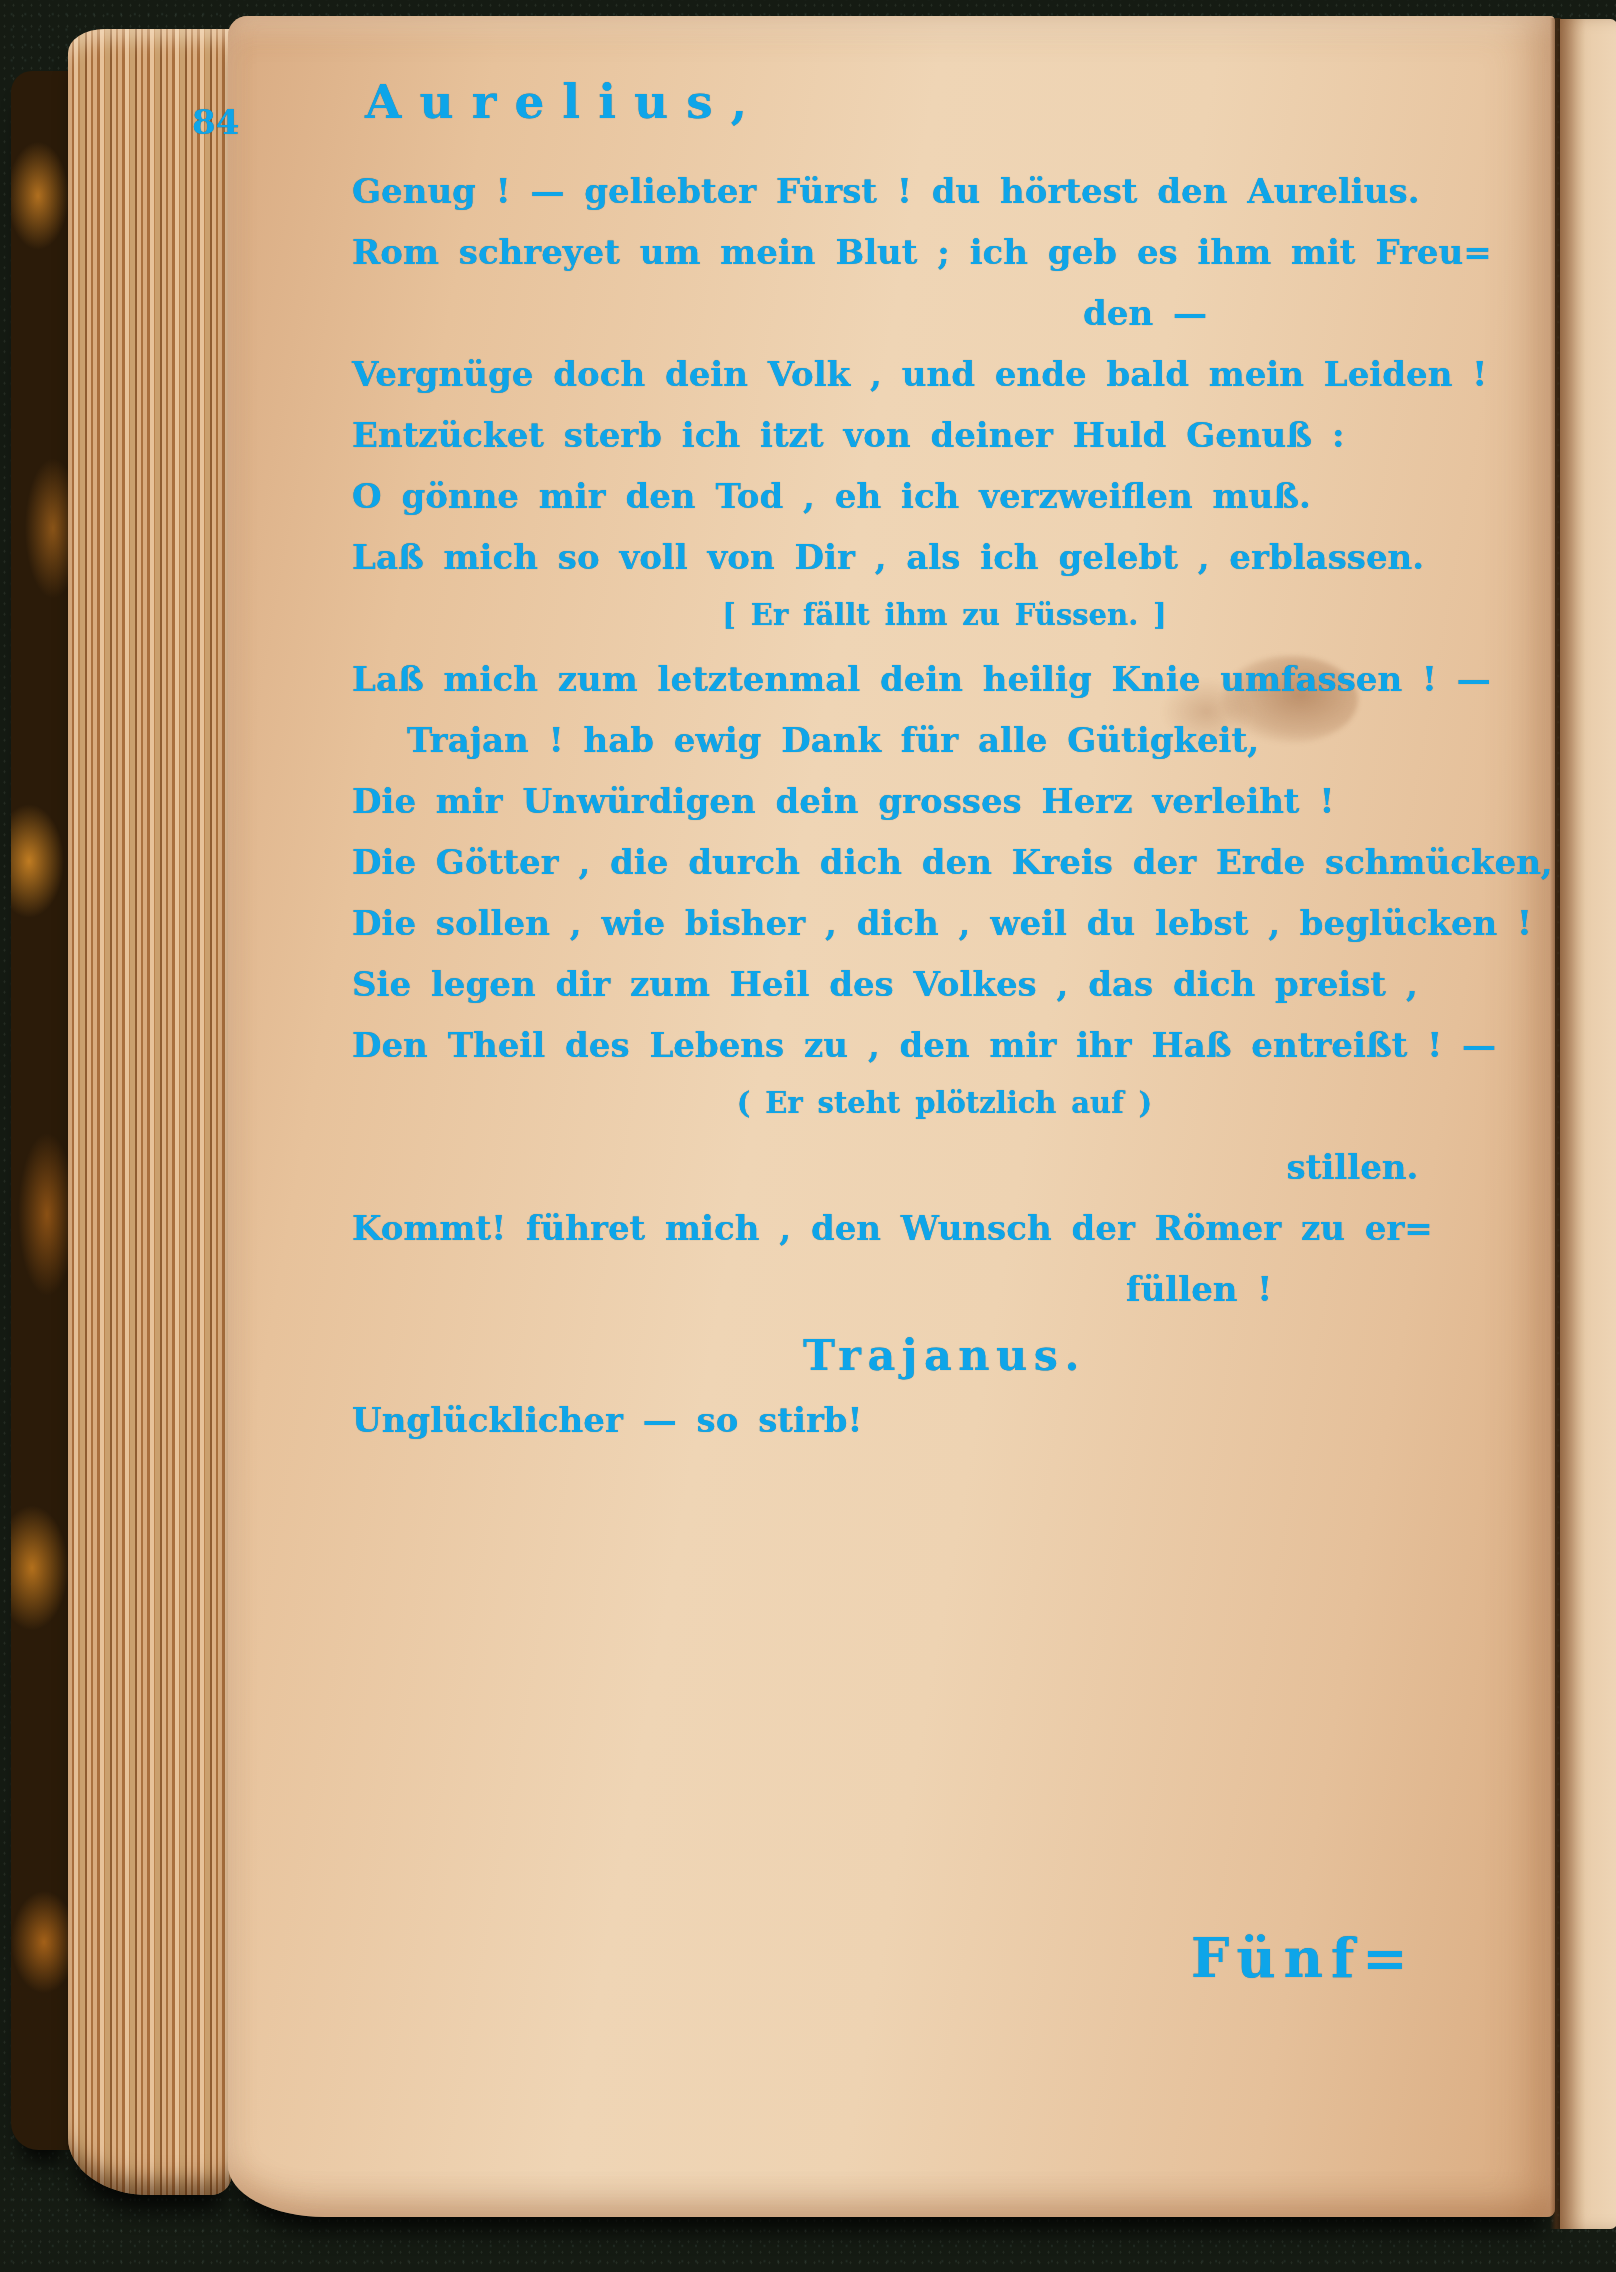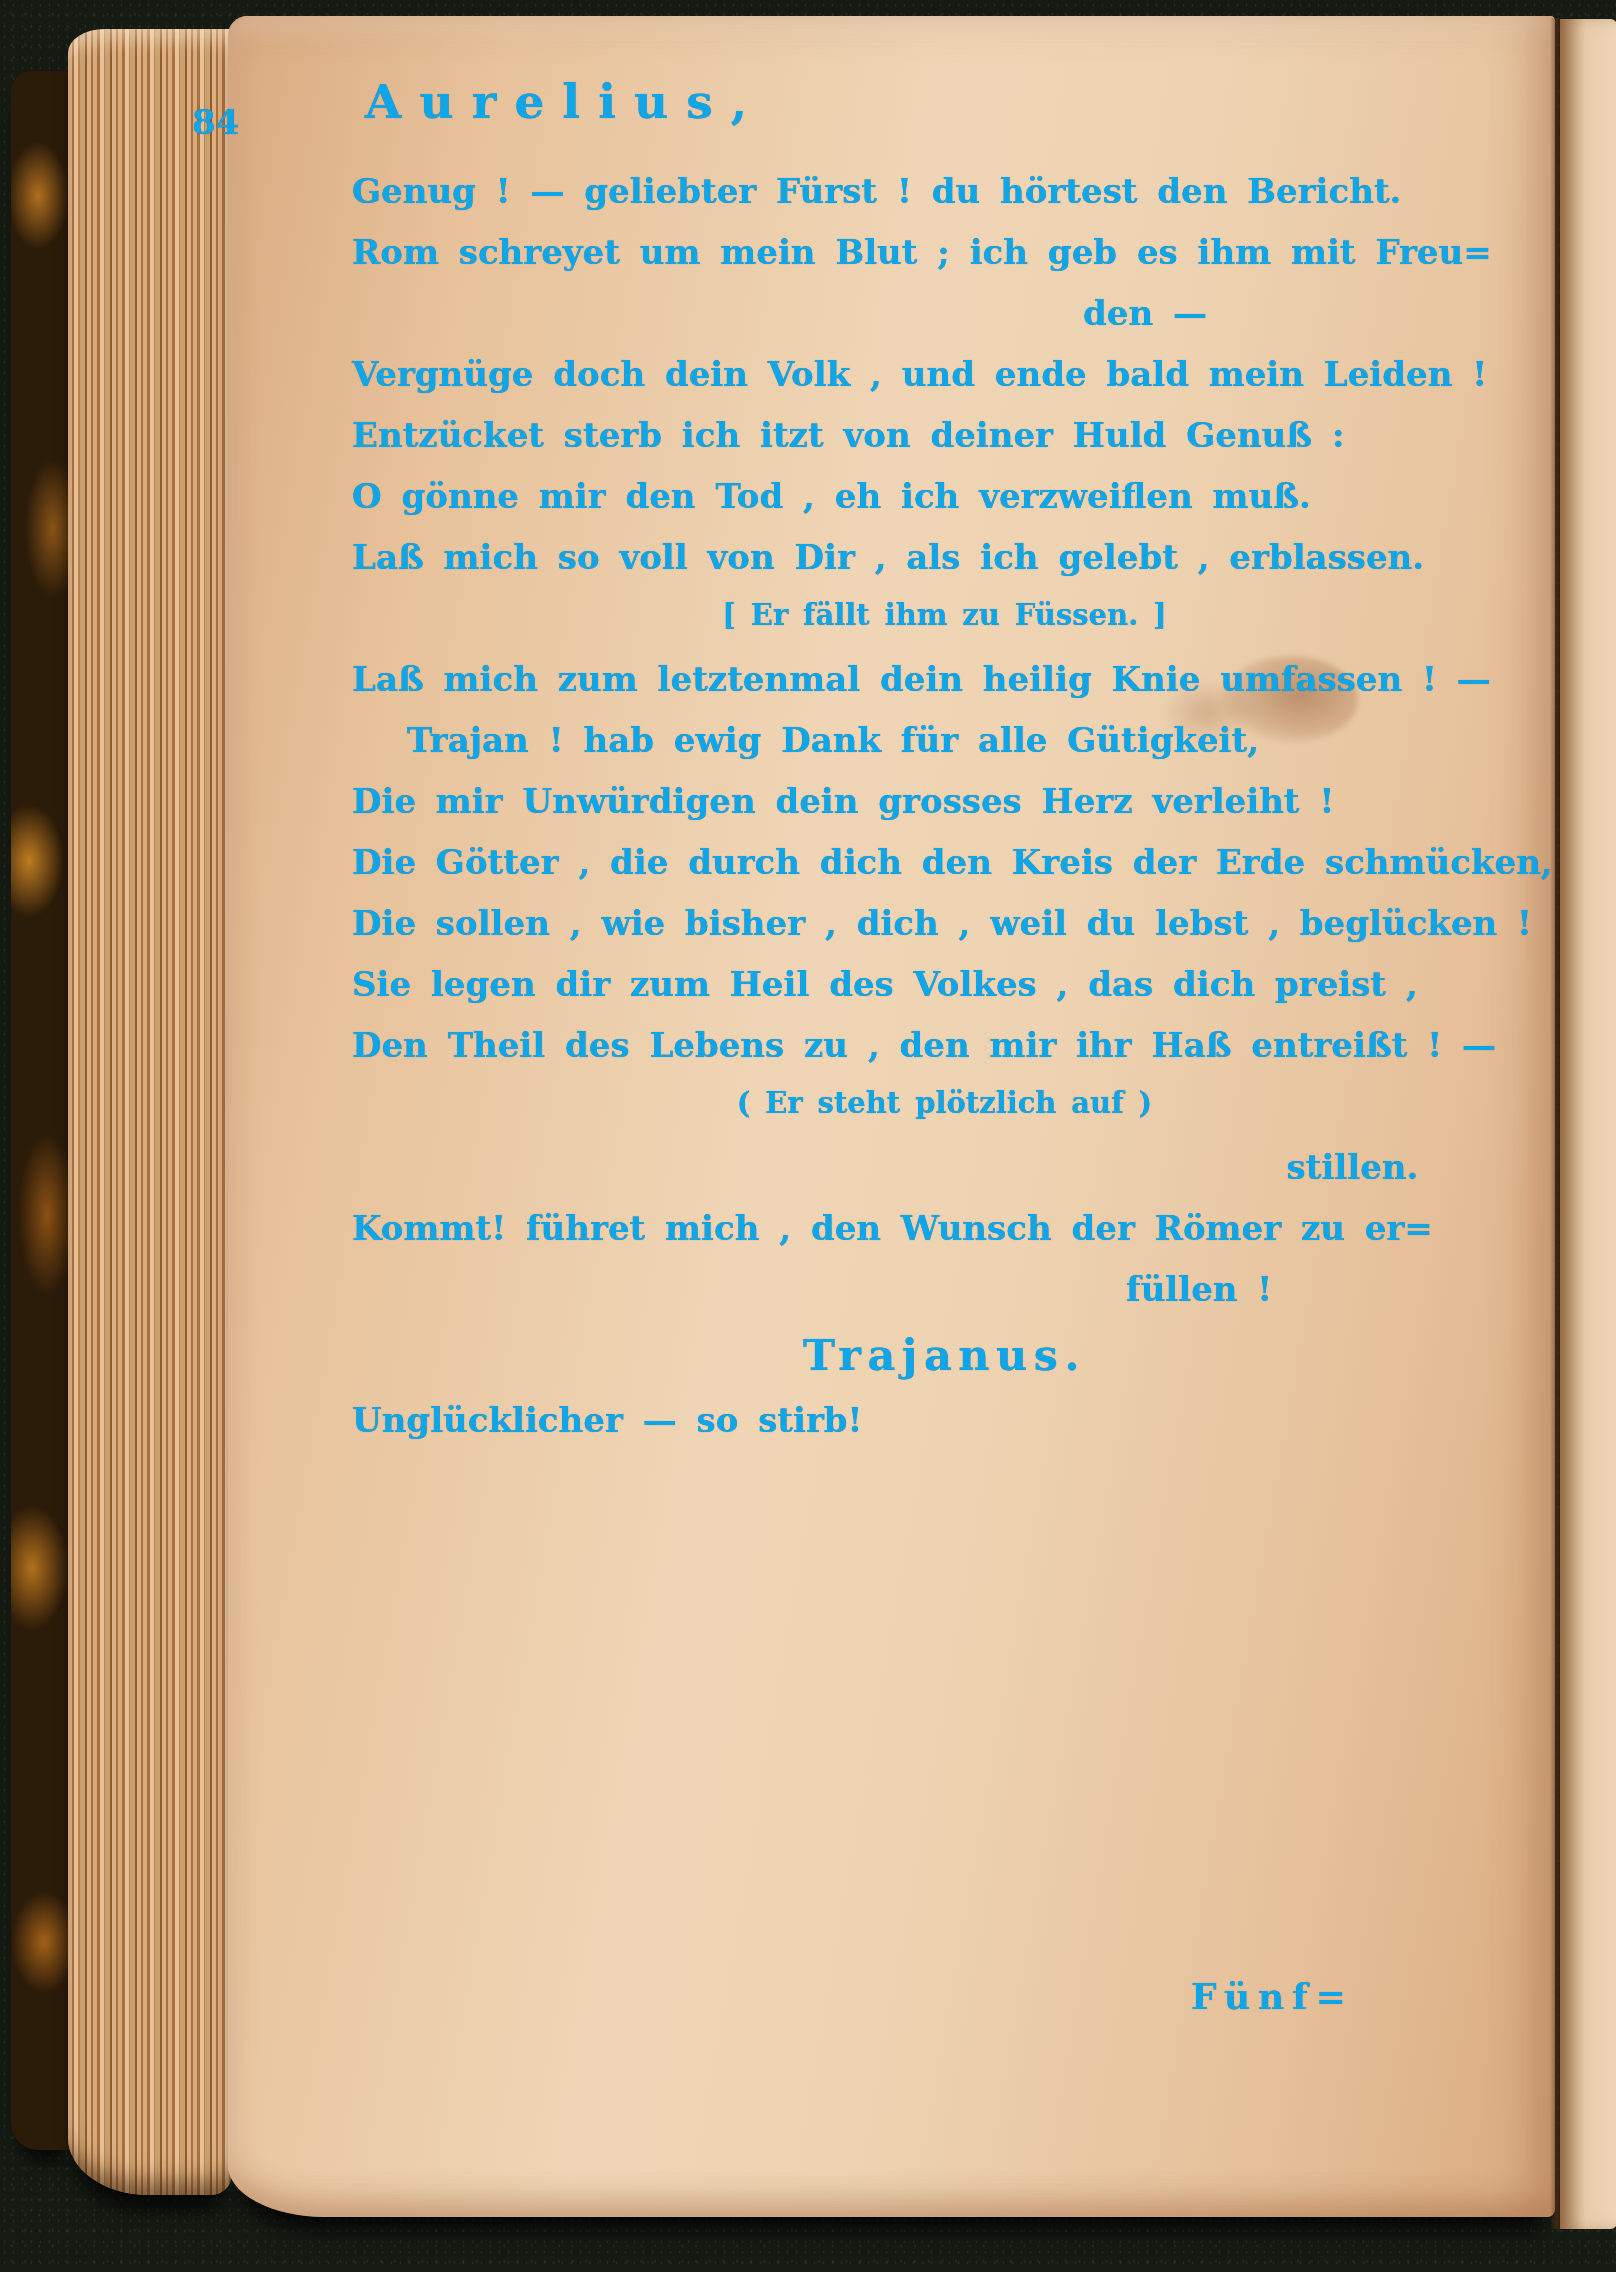--- a/index.html
+++ b/index.html
@@ -107,21 +107,21 @@
   .ind{padding-left:55px;}
   .ind2{padding-left:70px;}
   .stage{
     height:61px;text-align:center;font-size:29px;font-weight:bold;word-spacing:4.8px;
   }
   .cont{height:61px;font-size:34px;font-weight:bold;word-spacing:8px;}
   .cden{padding-left:731px;}
   .cstillen{padding-left:816px;text-align:center;}
   .cfuellen{padding-left:774px;}
   .catchword{
-    position:absolute;left:1191px;top:1975px;font-size:36px;font-weight:bold;
+    position:absolute;left:1191px;top:1926px;font-size:54px;font-weight:bold;
     letter-spacing:8px;
     text-align:center;
   }
 </style>
 </head>
 <body>
 
 <div id="screen">
   <div class="bg"></div>
   <div class="cover"></div>
@@ -129,21 +129,21 @@
   <div class="page"></div>
   <div class="fold"></div>
   <div class="page2"></div>
   <div class="stain stain1"></div>
   <div class="stain stain2"></div>
 
   <div class="pagenum ink">84</div>
   <div class="runhead ink">Aurelius,</div>
 
   <div class="textblock ink">
-    <div class="verse">Genug ! — geliebter Fürst ! du hörtest den Bericht.</div>
+    <div class="verse">Genug ! — geliebter Fürst ! du hörtest den Aurelius.</div>
     <div class="verse">Rom schreyet um mein Blut ; ich geb es ihm mit Freu=</div>
     <div class="cont cden">den —</div>
     <div class="verse">Vergnüge doch dein Volk , und ende bald mein Leiden !</div>
     <div class="verse">Entzücket sterb ich itzt von deiner Huld Genuß :</div>
     <div class="verse">O gönne mir den Tod , eh ich verzweiflen muß.</div>
     <div class="verse">Laß mich so voll von Dir , als ich gelebt , erblassen.</div>
     <div class="stage">[ Er fällt ihm zu Füssen. ]</div>
     <div class="verse">Laß mich zum letztenmal dein heilig Knie umfassen ! —</div>
     <div class="verse ind">Trajan ! hab ewig Dank für alle Gütigkeit,</div>
     <div class="verse">Die mir Unwürdigen dein grosses Herz verleiht !</div>

